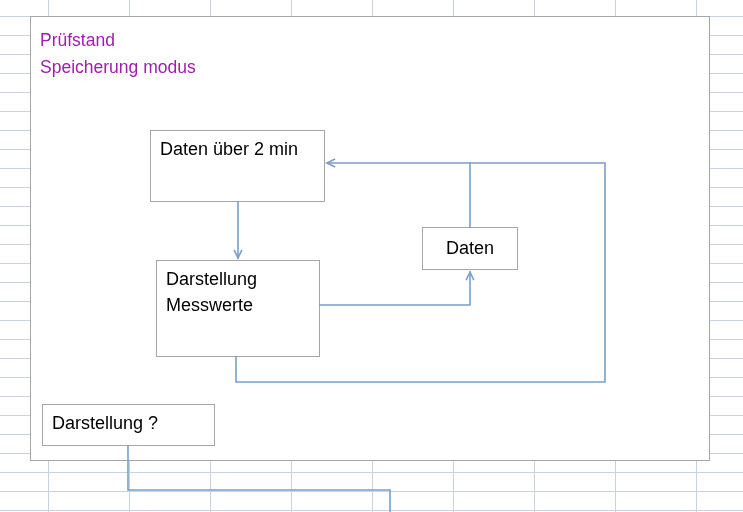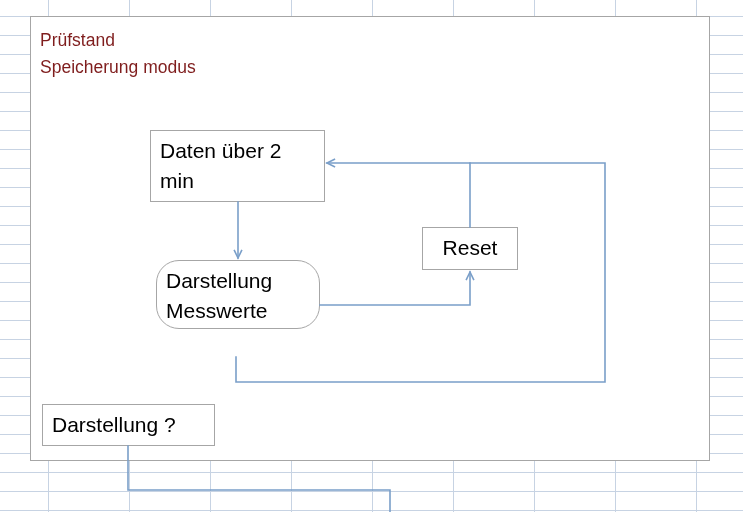--- a/index.html
+++ b/index.html
@@ -53,21 +53,21 @@
     background: #ffffff;
     border: 1px solid #a6a6a6;
     box-sizing: border-box;
   }
   .node {
     position: absolute;
     background: #ffffff;
     border: 1px solid #a6a6a6;
     box-sizing: border-box;
     color: #000000;
-    font-size: 21px;
+    font-size: 18px;
     line-height: 1.45;
     padding: 5px 9px;
     white-space: normal;
     z-index: 4;
   }
   .node.center {
     text-align: center;
     display: flex;
     align-items: center;
     justify-content: center;
@@ -131,29 +131,29 @@
       <div class="gline-v" style="left: 453px; background: rgb(199, 211, 227);"></div>
       <div class="gline-v" style="left: 534px; background: rgb(199, 211, 227);"></div>
       <div class="gline-v" style="left: 615px; background: rgb(199, 211, 227);"></div>
       <div class="gline-v" style="left: 696px; background: rgb(199, 211, 227);"></div>
     </div>
 
   <div id="shapes">
 
     <div class="outer-frame" id="frame" style="left: 30px; top: 16px; width: 680px; height: 445px; border-color: rgb(166, 166, 166);"></div>
 
-    <div class="title-block" id="title-block" style="left: 40px; top: 27px; color: #7f1d1d;"><span>Prüfstand</span><br><span>Speicherung modus</span></div>
+    <div class="title-block" id="title-block" style="left: 40px; top: 27px; color: #a21caf;"><span>Prüfstand</span><br><span>Speicherung modus</span></div>
 
     <div class="node" id="node-daten" style="left: 150px; top: 130px; width: 175px; height: 72px; border-color: rgb(166, 166, 166); background: rgb(255, 255, 255);"><span>Daten über 2 min</span></div>
 
     <div class="node center" id="node-reset" style="left: 422px; top: 227px; width: 96px; height: 43px; border-color: rgb(166, 166, 166); background: rgb(255, 255, 255);">
-        <span>Reset</span>
+        <span>Daten</span>
       </div>
 
-    <div class="node" id="node-darstellung" style="left: 156px; top: 260px; width: 164px; height: 69px; border-color: rgb(166, 166, 166); background: rgb(255, 255, 255); border-radius: 23px;"><span>Darstellung Messwerte</span></div>
+    <div class="node" id="node-darstellung" style="left: 156px; top: 260px; width: 164px; height: 97px; border-color: rgb(166, 166, 166); background: rgb(255, 255, 255);"><span>Darstellung Messwerte</span></div>
 
     <div class="node" id="node-speicherung" style="left: 42px; top: 404px; width: 173px; height: 42px; border-color: rgb(166, 166, 166); background: rgb(255, 255, 255);"><span>Darstellung ?</span></div>
 
   </div>
 
   <svg id="connectors" viewBox="0 0 743 512" width="743" height="512">
       <polyline points="238,202 238,258" fill="none" stroke="#7a9fc9" stroke-width="1.6" stroke-linecap="square" stroke-linejoin="miter"></polyline>
       <polyline points="234.08531019299892,249.8959760788259 238,258 241.91468980700108,249.8959760788259" fill="none" stroke="#7a9fc9" stroke-width="1.6" stroke-linecap="butt"></polyline>
       <polyline points="320,305 470,305 470,272" fill="none" stroke="#7a9fc9" stroke-width="1.6" stroke-linecap="square" stroke-linejoin="miter"></polyline>
       <polyline points="473.9146898070011,280.1040239211741 470,272 466.0853101929989,280.1040239211741" fill="none" stroke="#7a9fc9" stroke-width="1.6" stroke-linecap="butt"></polyline>

